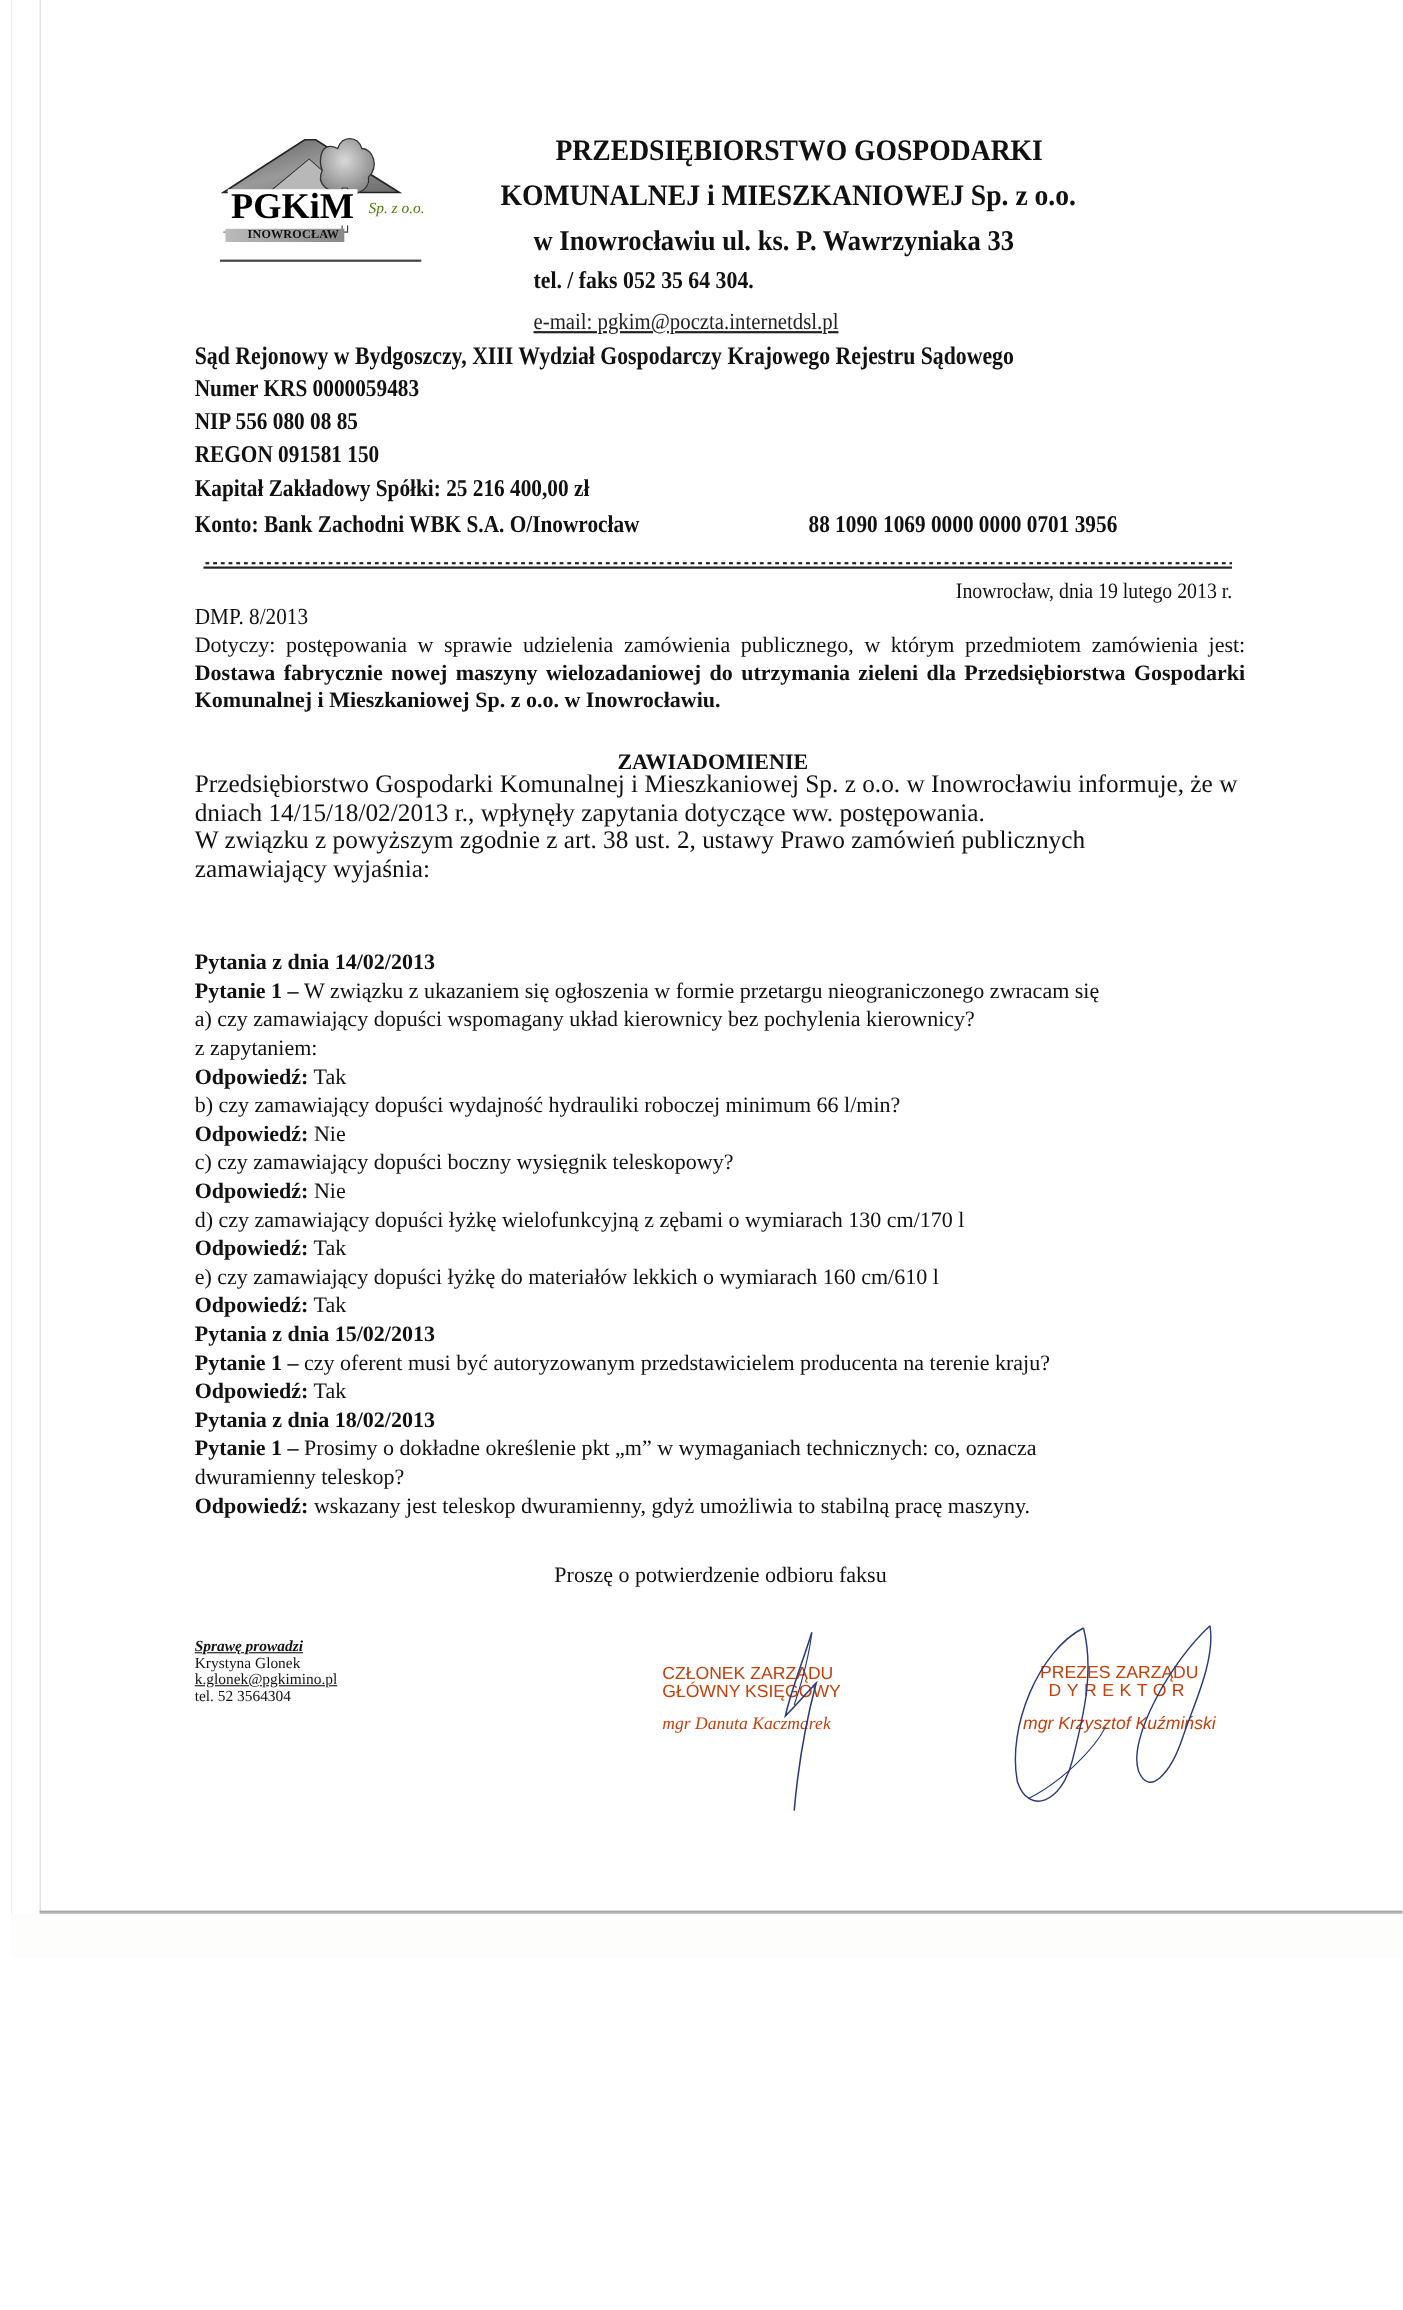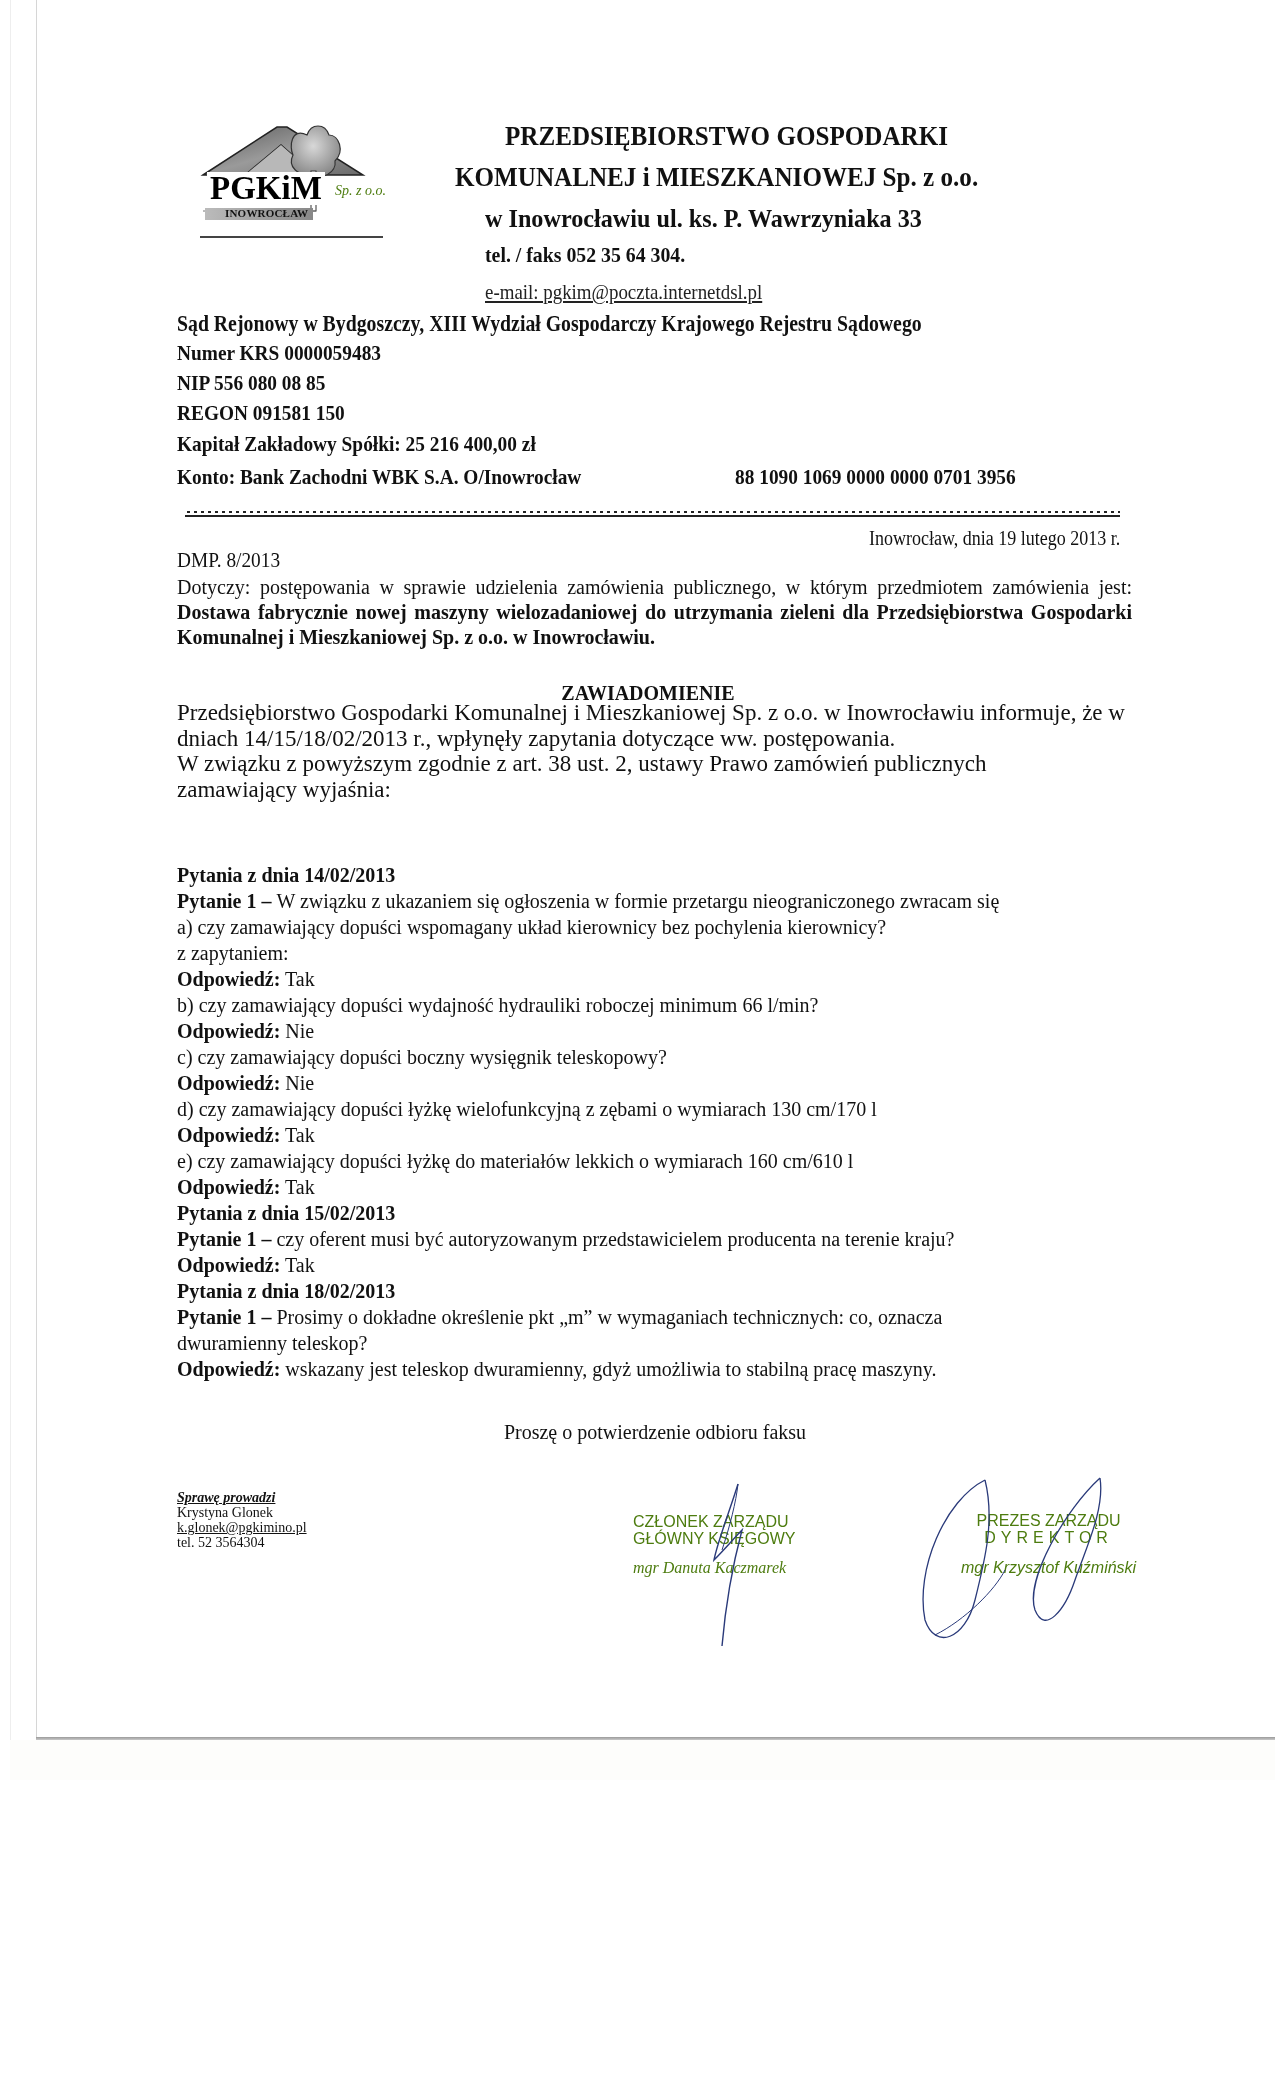--- a/index.html
+++ b/index.html
@@ -51,21 +51,21 @@
     .body-lines { position: absolute; left: 177px; top: 700px; width: 960px; font-size: 23px; line-height: 25.5px; }
     .qa { position: absolute; left: 177px; top: 862px; width: 960px; font-size: 20px; line-height: 26px; }
     .qa div { white-space: nowrap; }
 
     .fax-note { position: absolute; left: 0; width: 1275px; top: 1421px; text-align: center; font-size: 20px; padding-left: 35px; box-sizing: border-box; }
 
     .handler { position: absolute; left: 177px; top: 1490px; font-family: "Liberation Serif", serif; font-size: 14px; line-height: 15px; }
     .handler .lbl { font-style: italic; font-weight: bold; text-decoration: underline; }
     .handler .mail { text-decoration: underline; }
 
-    .sig { position: absolute; font-family: "Liberation Sans", sans-serif; color: #4d7c0f; margin-left: 31px; }
+    .sig { position: absolute; font-family: "Liberation Sans", sans-serif; color: #c2410c; }
     .sig-1 { left: 602px; top: 1513px; font-size: 16px; line-height: 17px; }
     .sig-1 .name { font-family: "Liberation Serif", serif; font-style: italic; font-size: 16px; margin-top: 12px; display: block; padding-left: 0; }
     .sig-2 { left: 930px; top: 1512px; font-size: 16px; line-height: 17px; text-align: center; }
     .sig-2 .title2 { letter-spacing: 5px; }
     .sig-2 .name { font-style: italic; font-size: 16px; margin-top: 13px; display: block; }
     .scribble { position: absolute; }
   </style>
 </head>
 <body>
 

